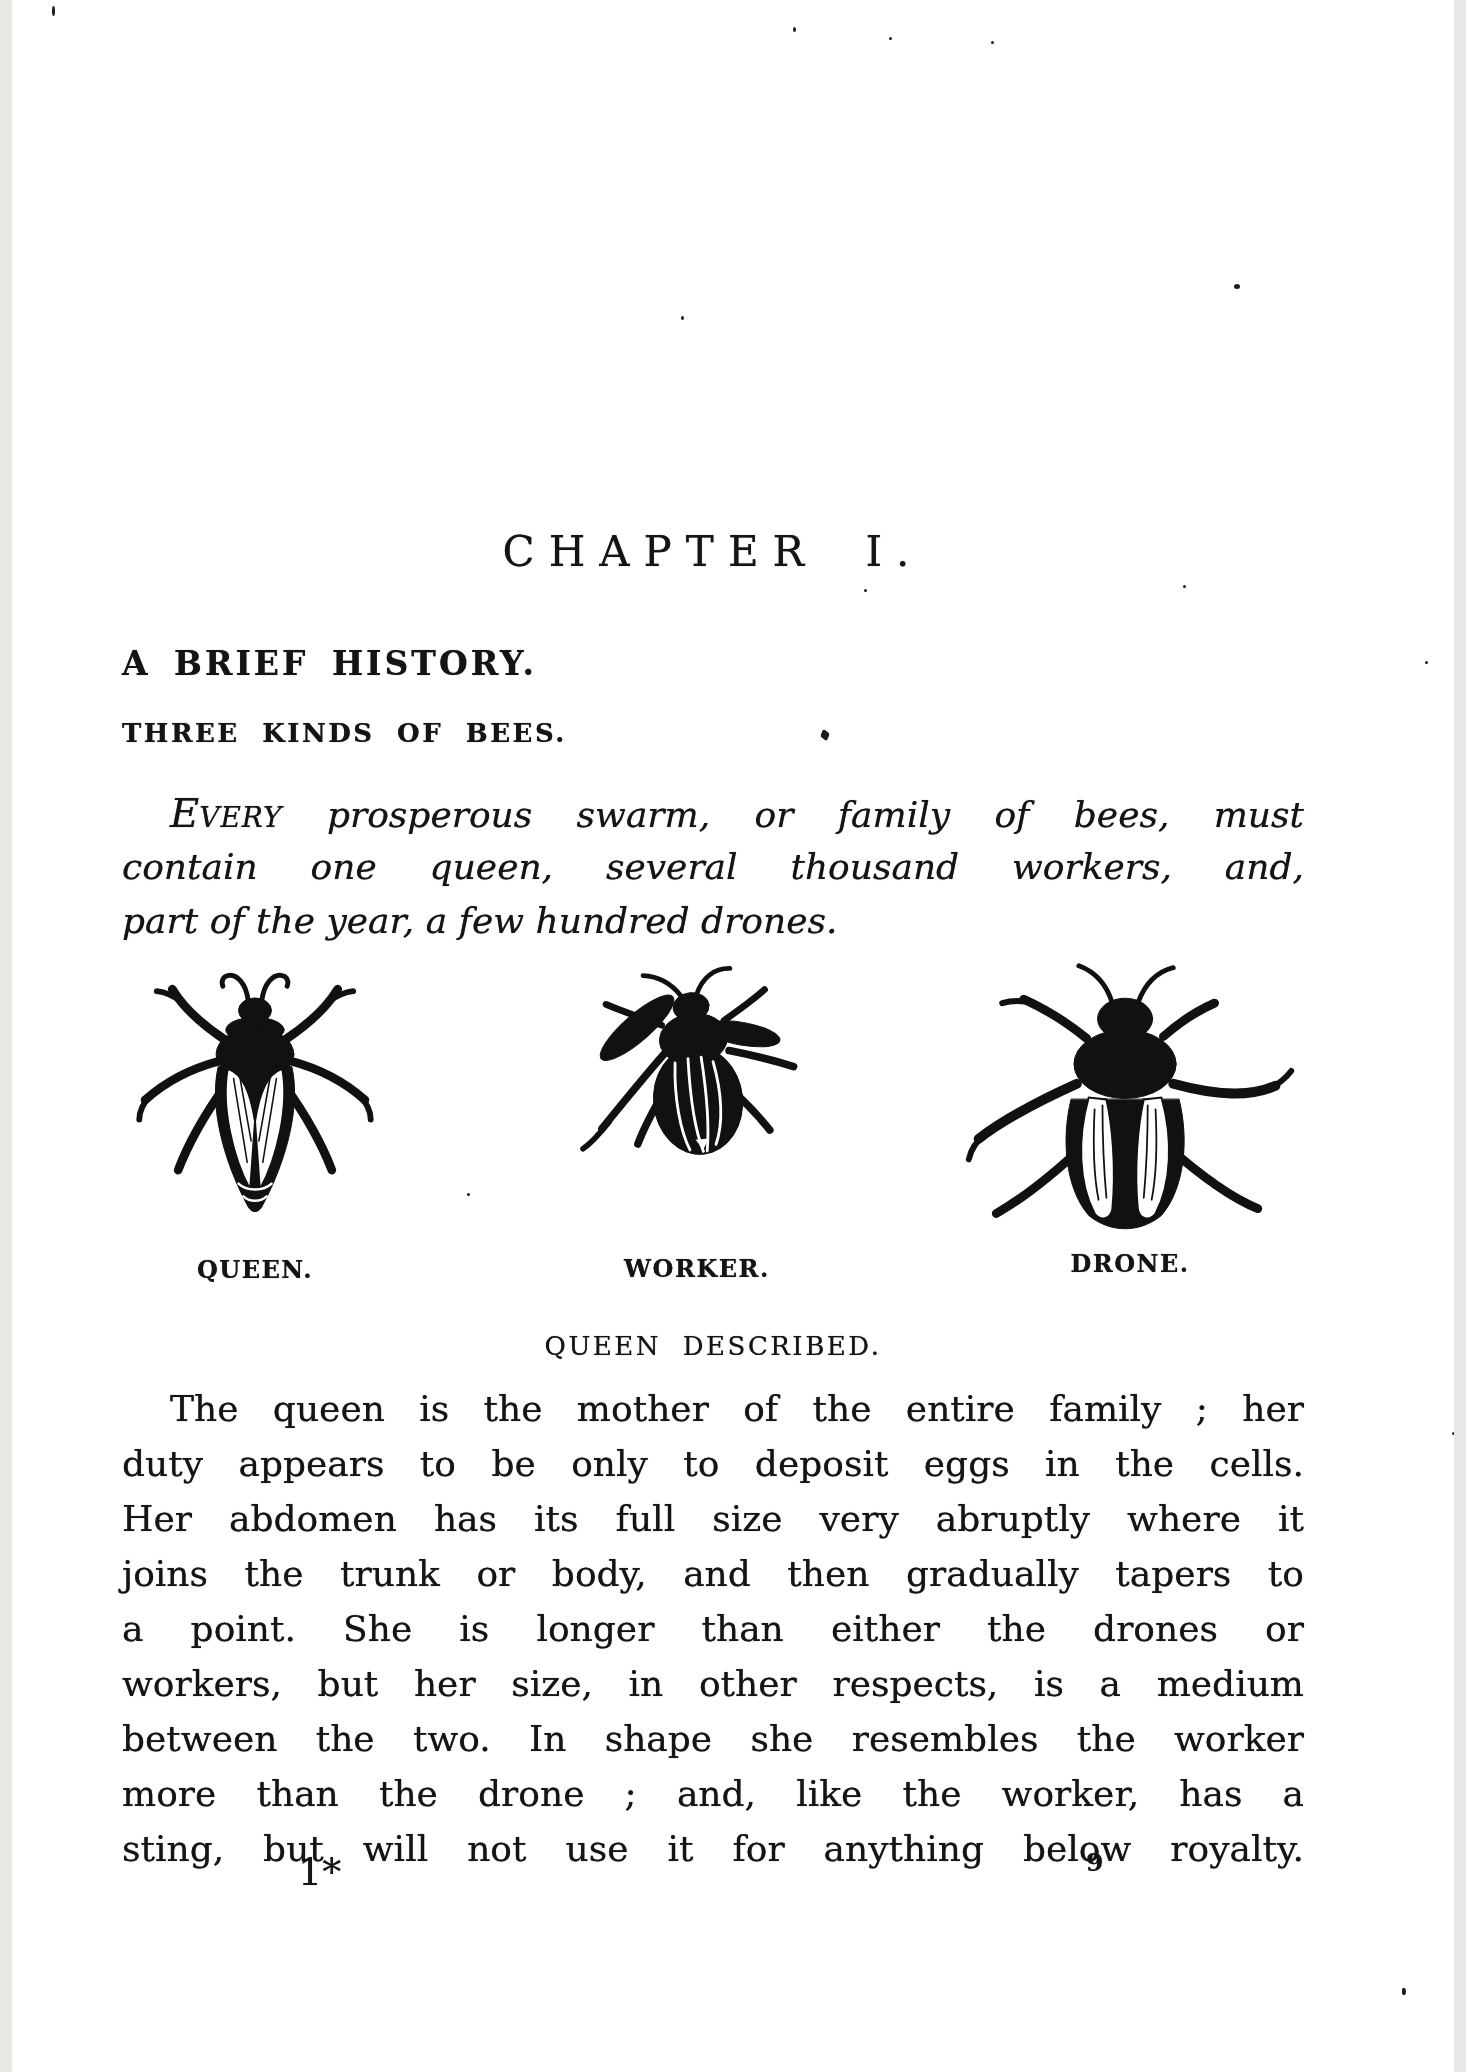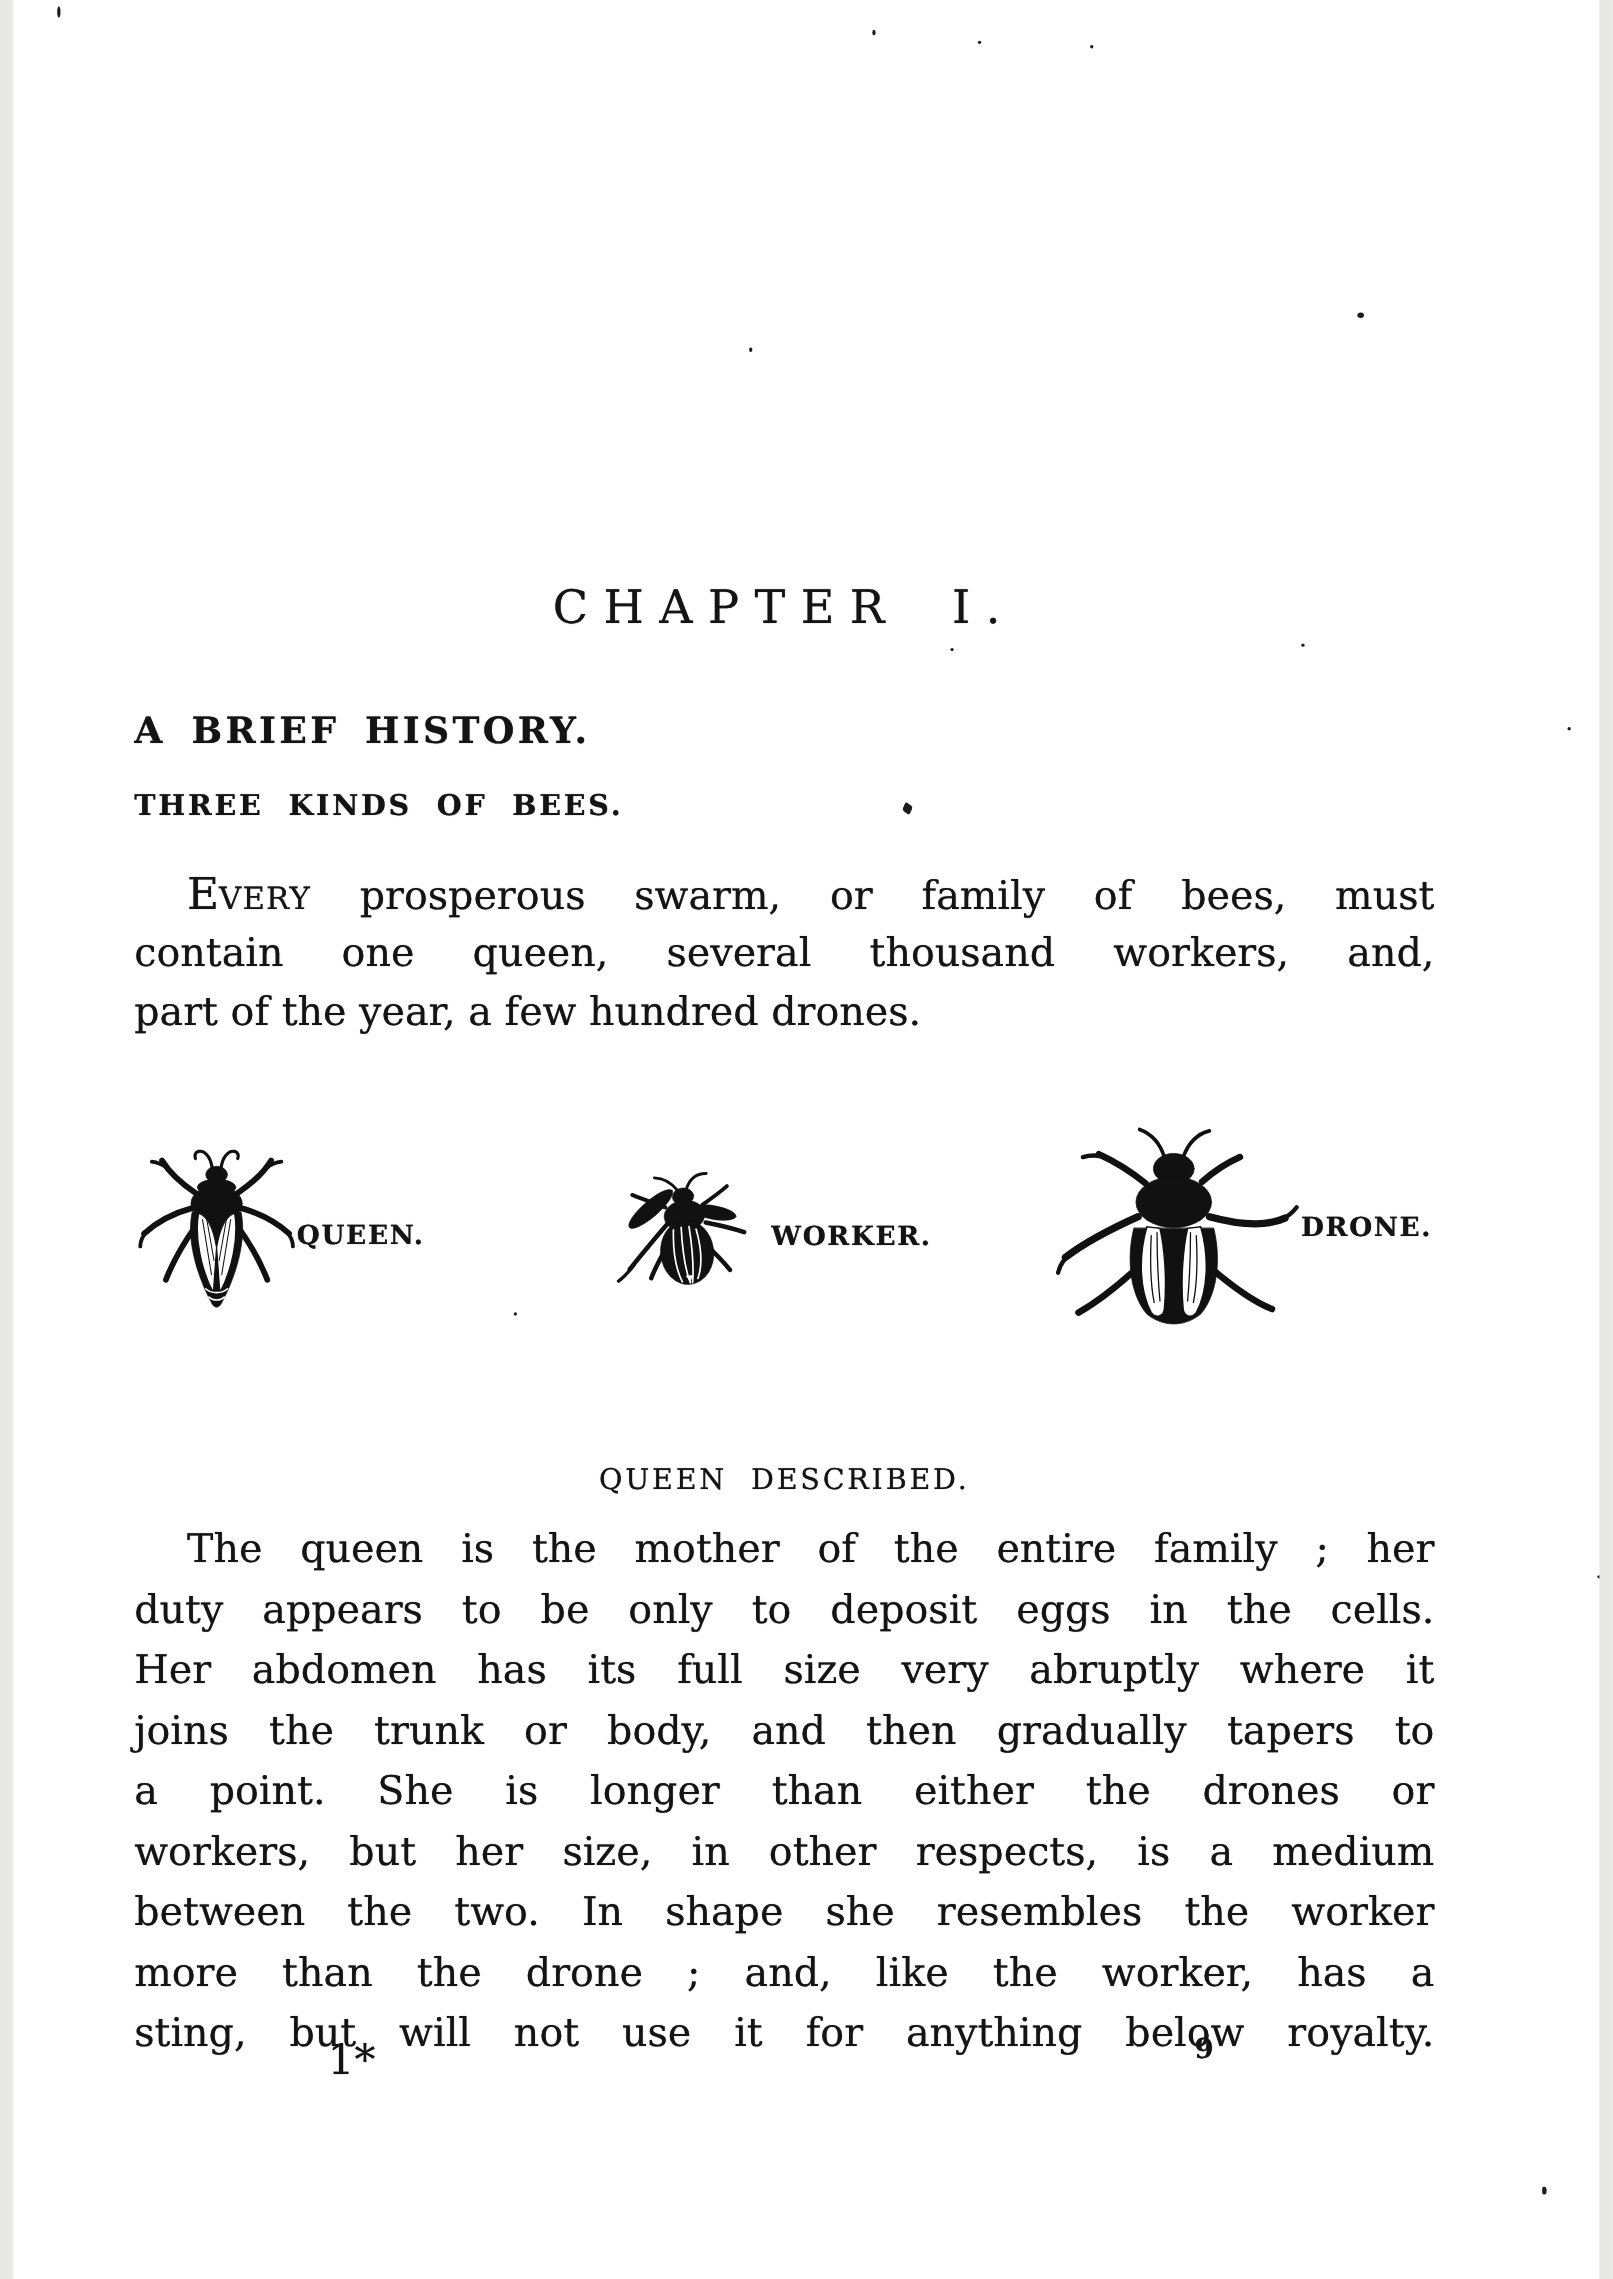--- a/index.html
+++ b/index.html
@@ -30,36 +30,36 @@
     text-align:left;
   }
   .figure-section-title{
     position:absolute;left:110px;width:1182px;top:1331px;
     font-size:26px;font-weight:normal;letter-spacing:2.5px;word-spacing:11px;
     text-align:center;
   }
 
   
   .para{position:absolute;left:110px;width:1182px;font-size:36px;}
-  #intro-para{top:786px;}
+  #intro-para{top:786px;font-style:italic;}
   #queen-para{top:1381px;}
   .tline{
     display:block;height:54px;line-height:54px;
     text-align:justify;text-align-last:justify;
     white-space:nowrap;
   }
   #queen-para .tline{height:55px;line-height:55px;}
   .tline.first{padding-left:48px;}
   .tline.last{text-align-last:left;}
   .lead-letter{font-size:40px;}
   .lead-smallcaps{font-size:28px;letter-spacing:1px;}
 
   
   .bee-figure{
-    position:absolute;display:flex;
+    position:absolute;display:flex;flex-direction:column;
     align-items:center;justify-content:space-between;
   }
   #fig-queen { left:112px; top:960px; width:262px; height:324px;}
   #fig-worker{ left:535px; top:963px; width:300px; height:320px;}
   #fig-drone { left:946px; top:952px; width:344px; height:326px;}
   .bee-caption{
     font-size:24px;font-weight:bold;letter-spacing:1.5px;
     text-align:center;
   }
   .bee-svg{display:block;}

